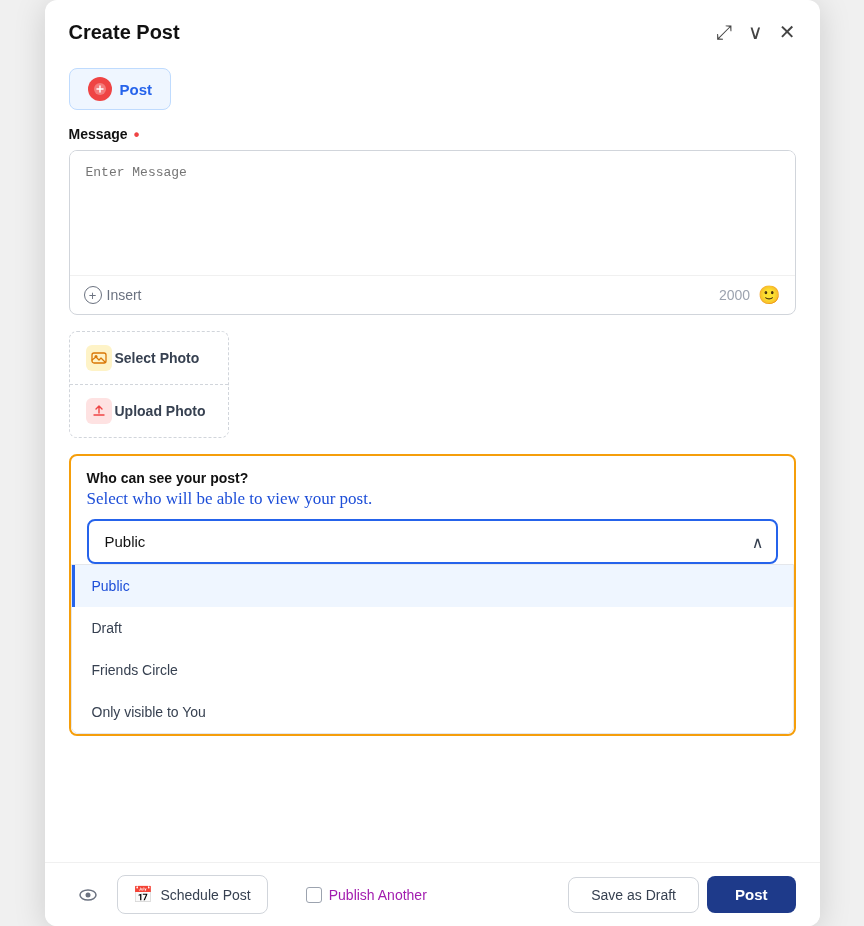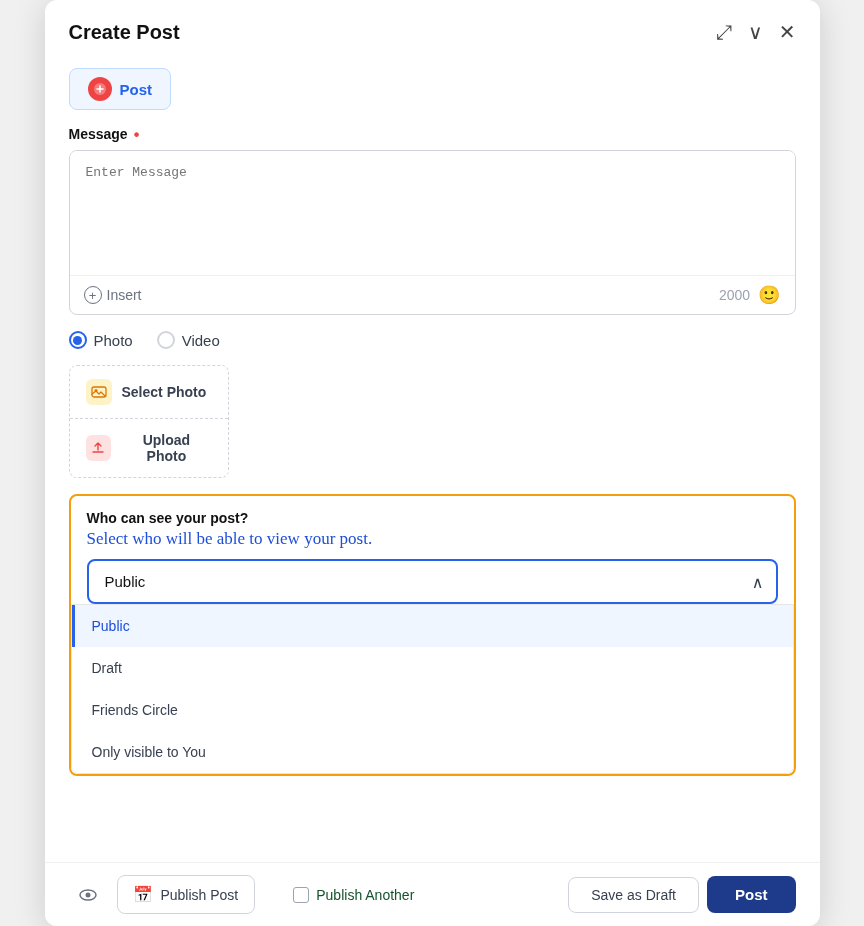--- a/index.html
+++ b/index.html
@@ -187,21 +187,21 @@
       flex-direction: column;
       gap: 0;
       border: 1.5px dashed #d1d5db;
       border-radius: 8px;
       overflow: hidden;
       width: 160px;
     }
     .photo-option-btn {
       display: flex;
       align-items: center;
-      gap: 10px;
+      gap: 3px;
       padding: 13px 16px;
       font-size: 14px;
       font-weight: 600;
       color: #374151;
       cursor: pointer;
       background: #fff;
       border: none;
       border-bottom: 1.5px dashed #d1d5db;
     }
     .photo-option-btn:last-child {
@@ -324,21 +324,21 @@
       cursor: pointer;
     }
     .schedule-icon {
       font-size: 16px;
     }
     .publish-check {
       display: flex;
       align-items: center;
       gap: 7px;
       font-size: 14px;
-      color: #14532d;
+      color: #a21caf;
       cursor: pointer;
       padding-left: 28px;
     }
     .checkbox {
       width: 16px;
       height: 16px;
       border: 1.5px solid #9ca3af;
       border-radius: 3px;
       background: #fff;
     }
@@ -409,31 +409,20 @@
             <span>Insert</span>
           </div>
           <div class="char-count">
             <span>2000</span>
             <span class="emoji-icon">🙂</span>
           </div>
         </div>
       </div>
     </div>
 
-    <div class="radio-group">
-      <label class="radio-item">
-        <div class="radio-circle selected">
-        </div>
-        <span>Photo</span>
-      </label>
-      <label class="radio-item">
-        <div class="radio-circle"></div>
-        <span>Video</span>
-      </label>
-    </div>
 
     <div class="photo-options">
       <button class="photo-option-btn">
         <div class="photo-icon orange">
           <svg width="16" height="16" viewBox="0 0 16 16" fill="none">
             <rect x="1" y="3" width="14" height="10" rx="2" stroke="#d97706" stroke-width="1.3"></rect>
             <circle cx="5" cy="6.5" r="1.5" fill="#d97706"></circle>
             <path d="M1 10l4-3 3 3 2-2 4 4" stroke="#d97706" stroke-width="1.2" stroke-linecap="round" stroke-linejoin="round"></path>
           </svg>
         </div>
@@ -474,21 +463,21 @@
   <div class="modal-footer">
     <div class="footer-left">
       <button class="eye-btn">
         <svg width="22" height="22" viewBox="0 0 22 22" fill="none">
           <ellipse cx="11" cy="11" rx="8" ry="5" stroke="#6b7280" stroke-width="1.5"></ellipse>
           <circle cx="11" cy="11" r="2.5" fill="#6b7280"></circle>
         </svg>
       </button>
       <button class="schedule-btn">
         <span class="schedule-icon">📅</span>
-        <span>Publish Post</span>
+        <span>Schedule Post</span>
       </button>
       <label class="publish-check">
         <div class="checkbox"></div>
         <span>Publish Another</span>
       </label>
     </div>
     <div class="footer-right">
       <button class="draft-btn">Save as Draft</button>
       <button class="post-btn">Post</button>
     </div>

